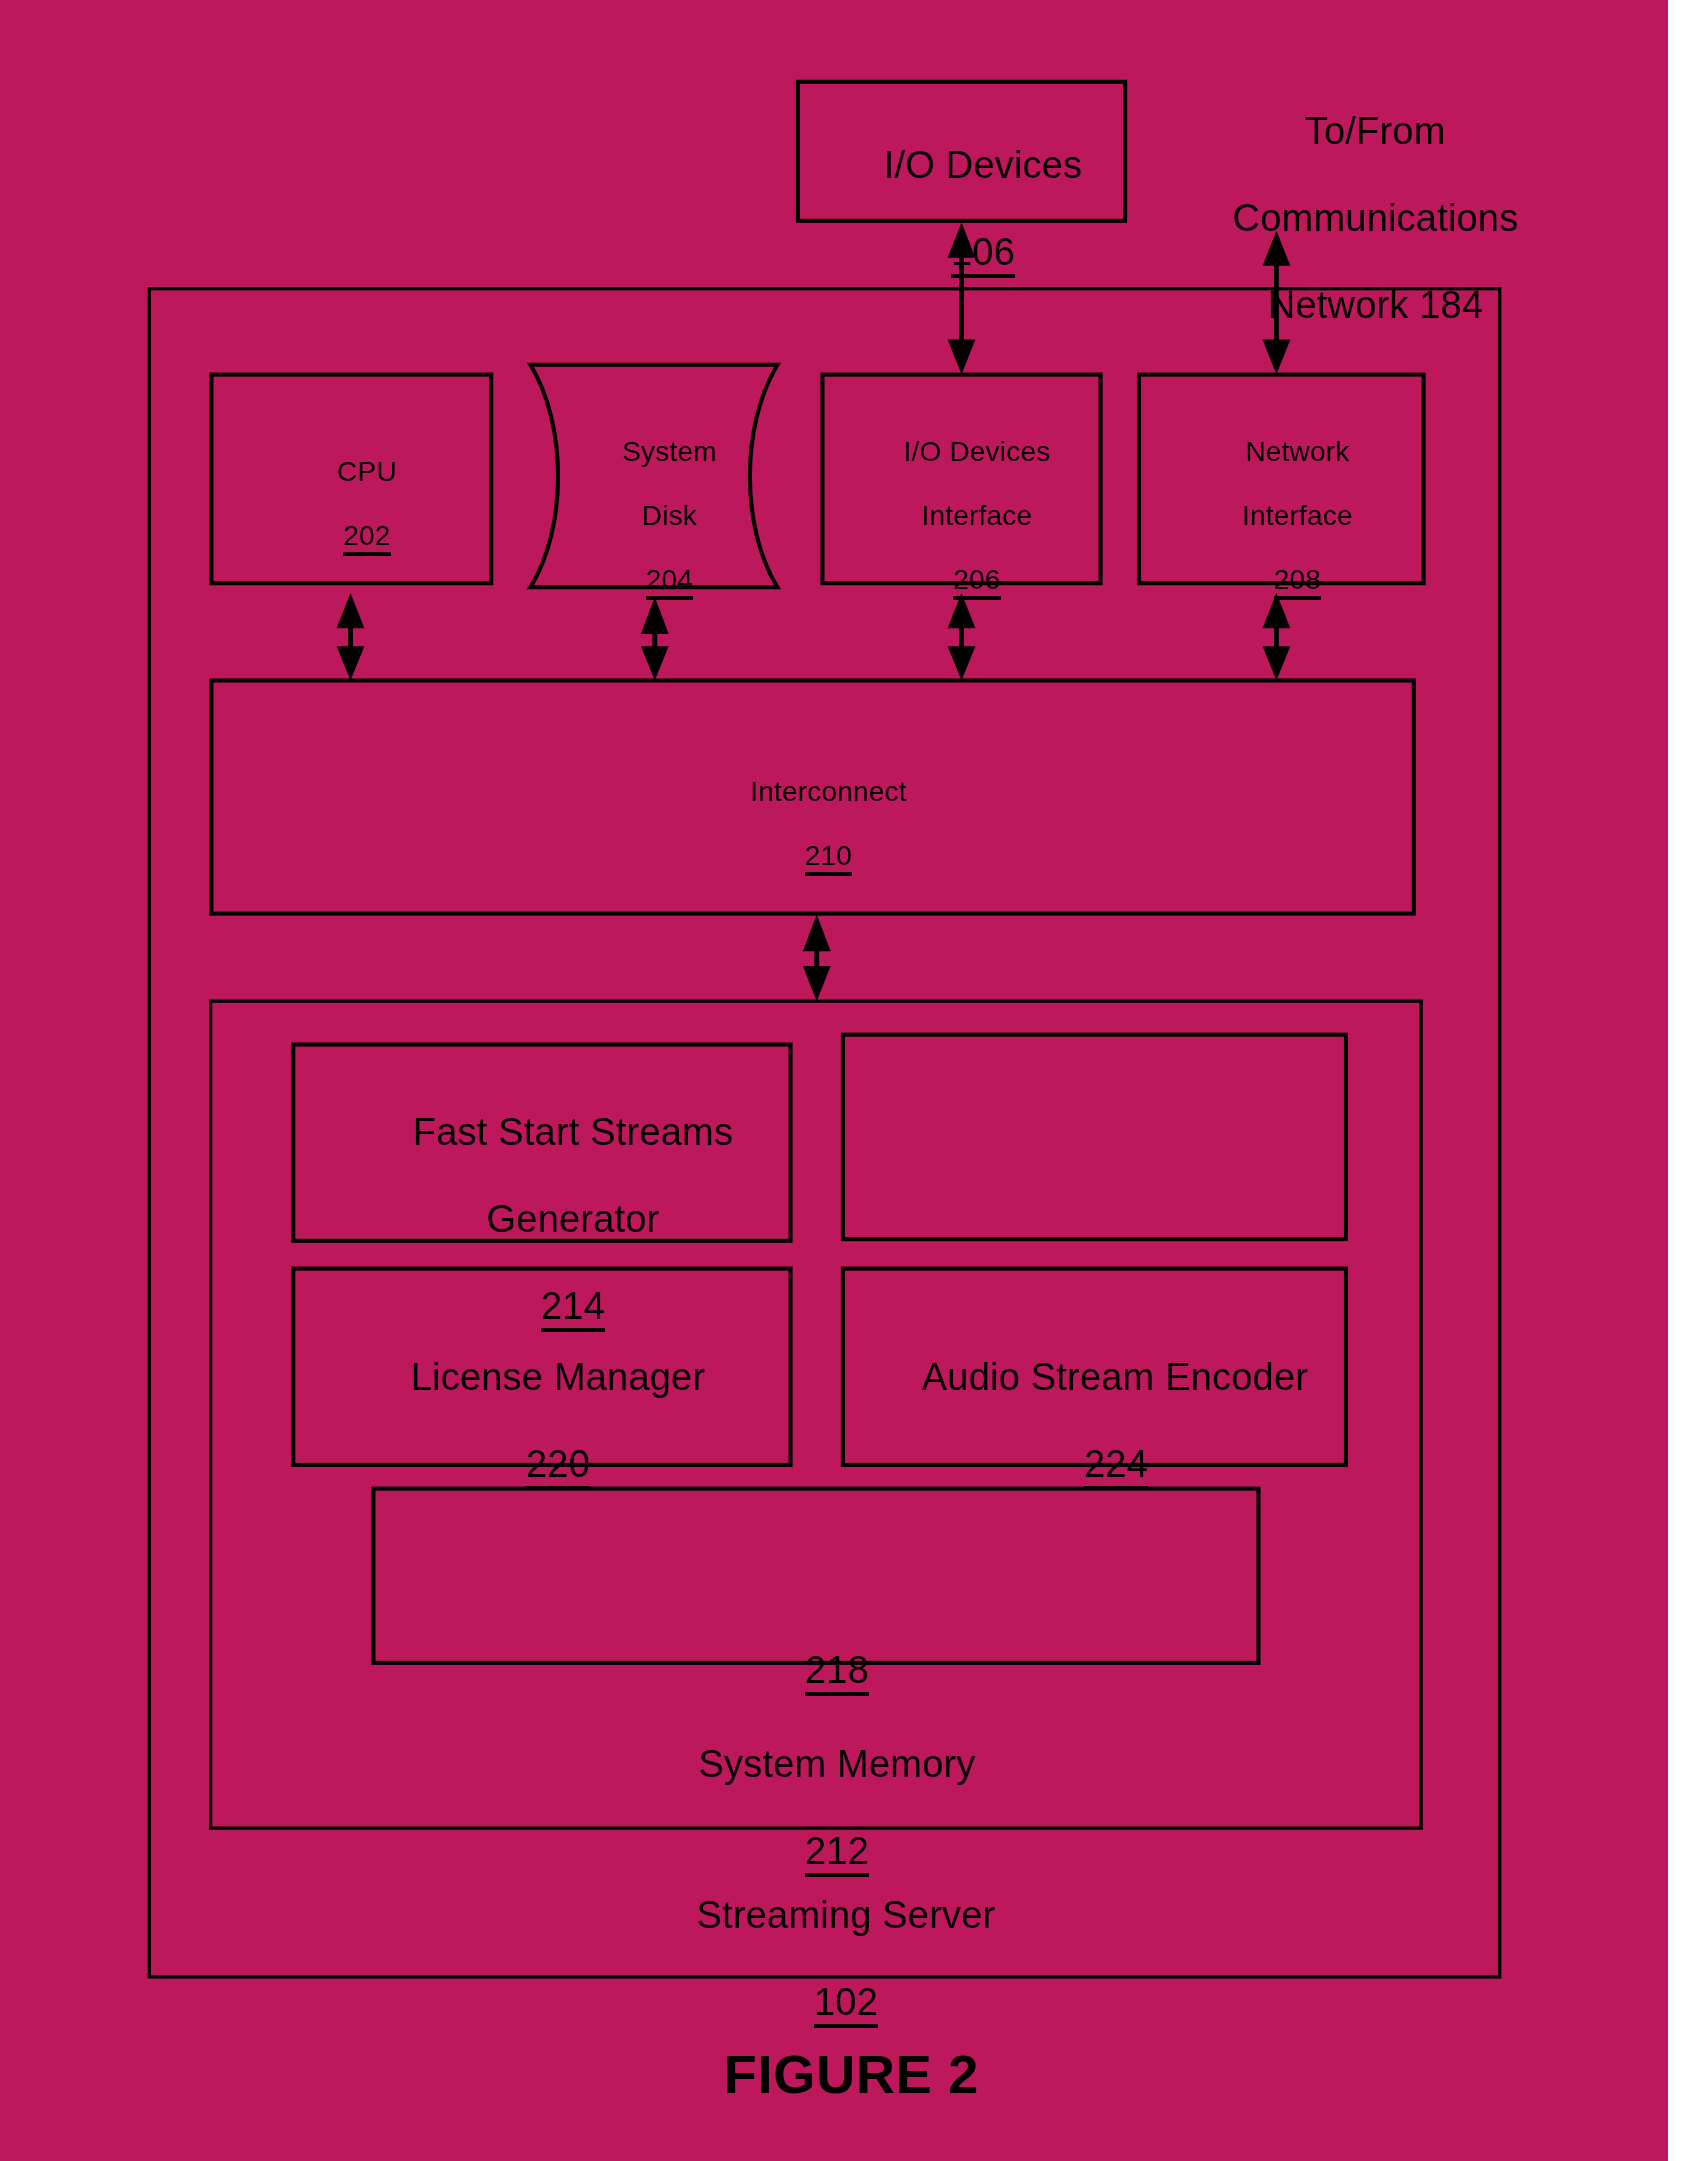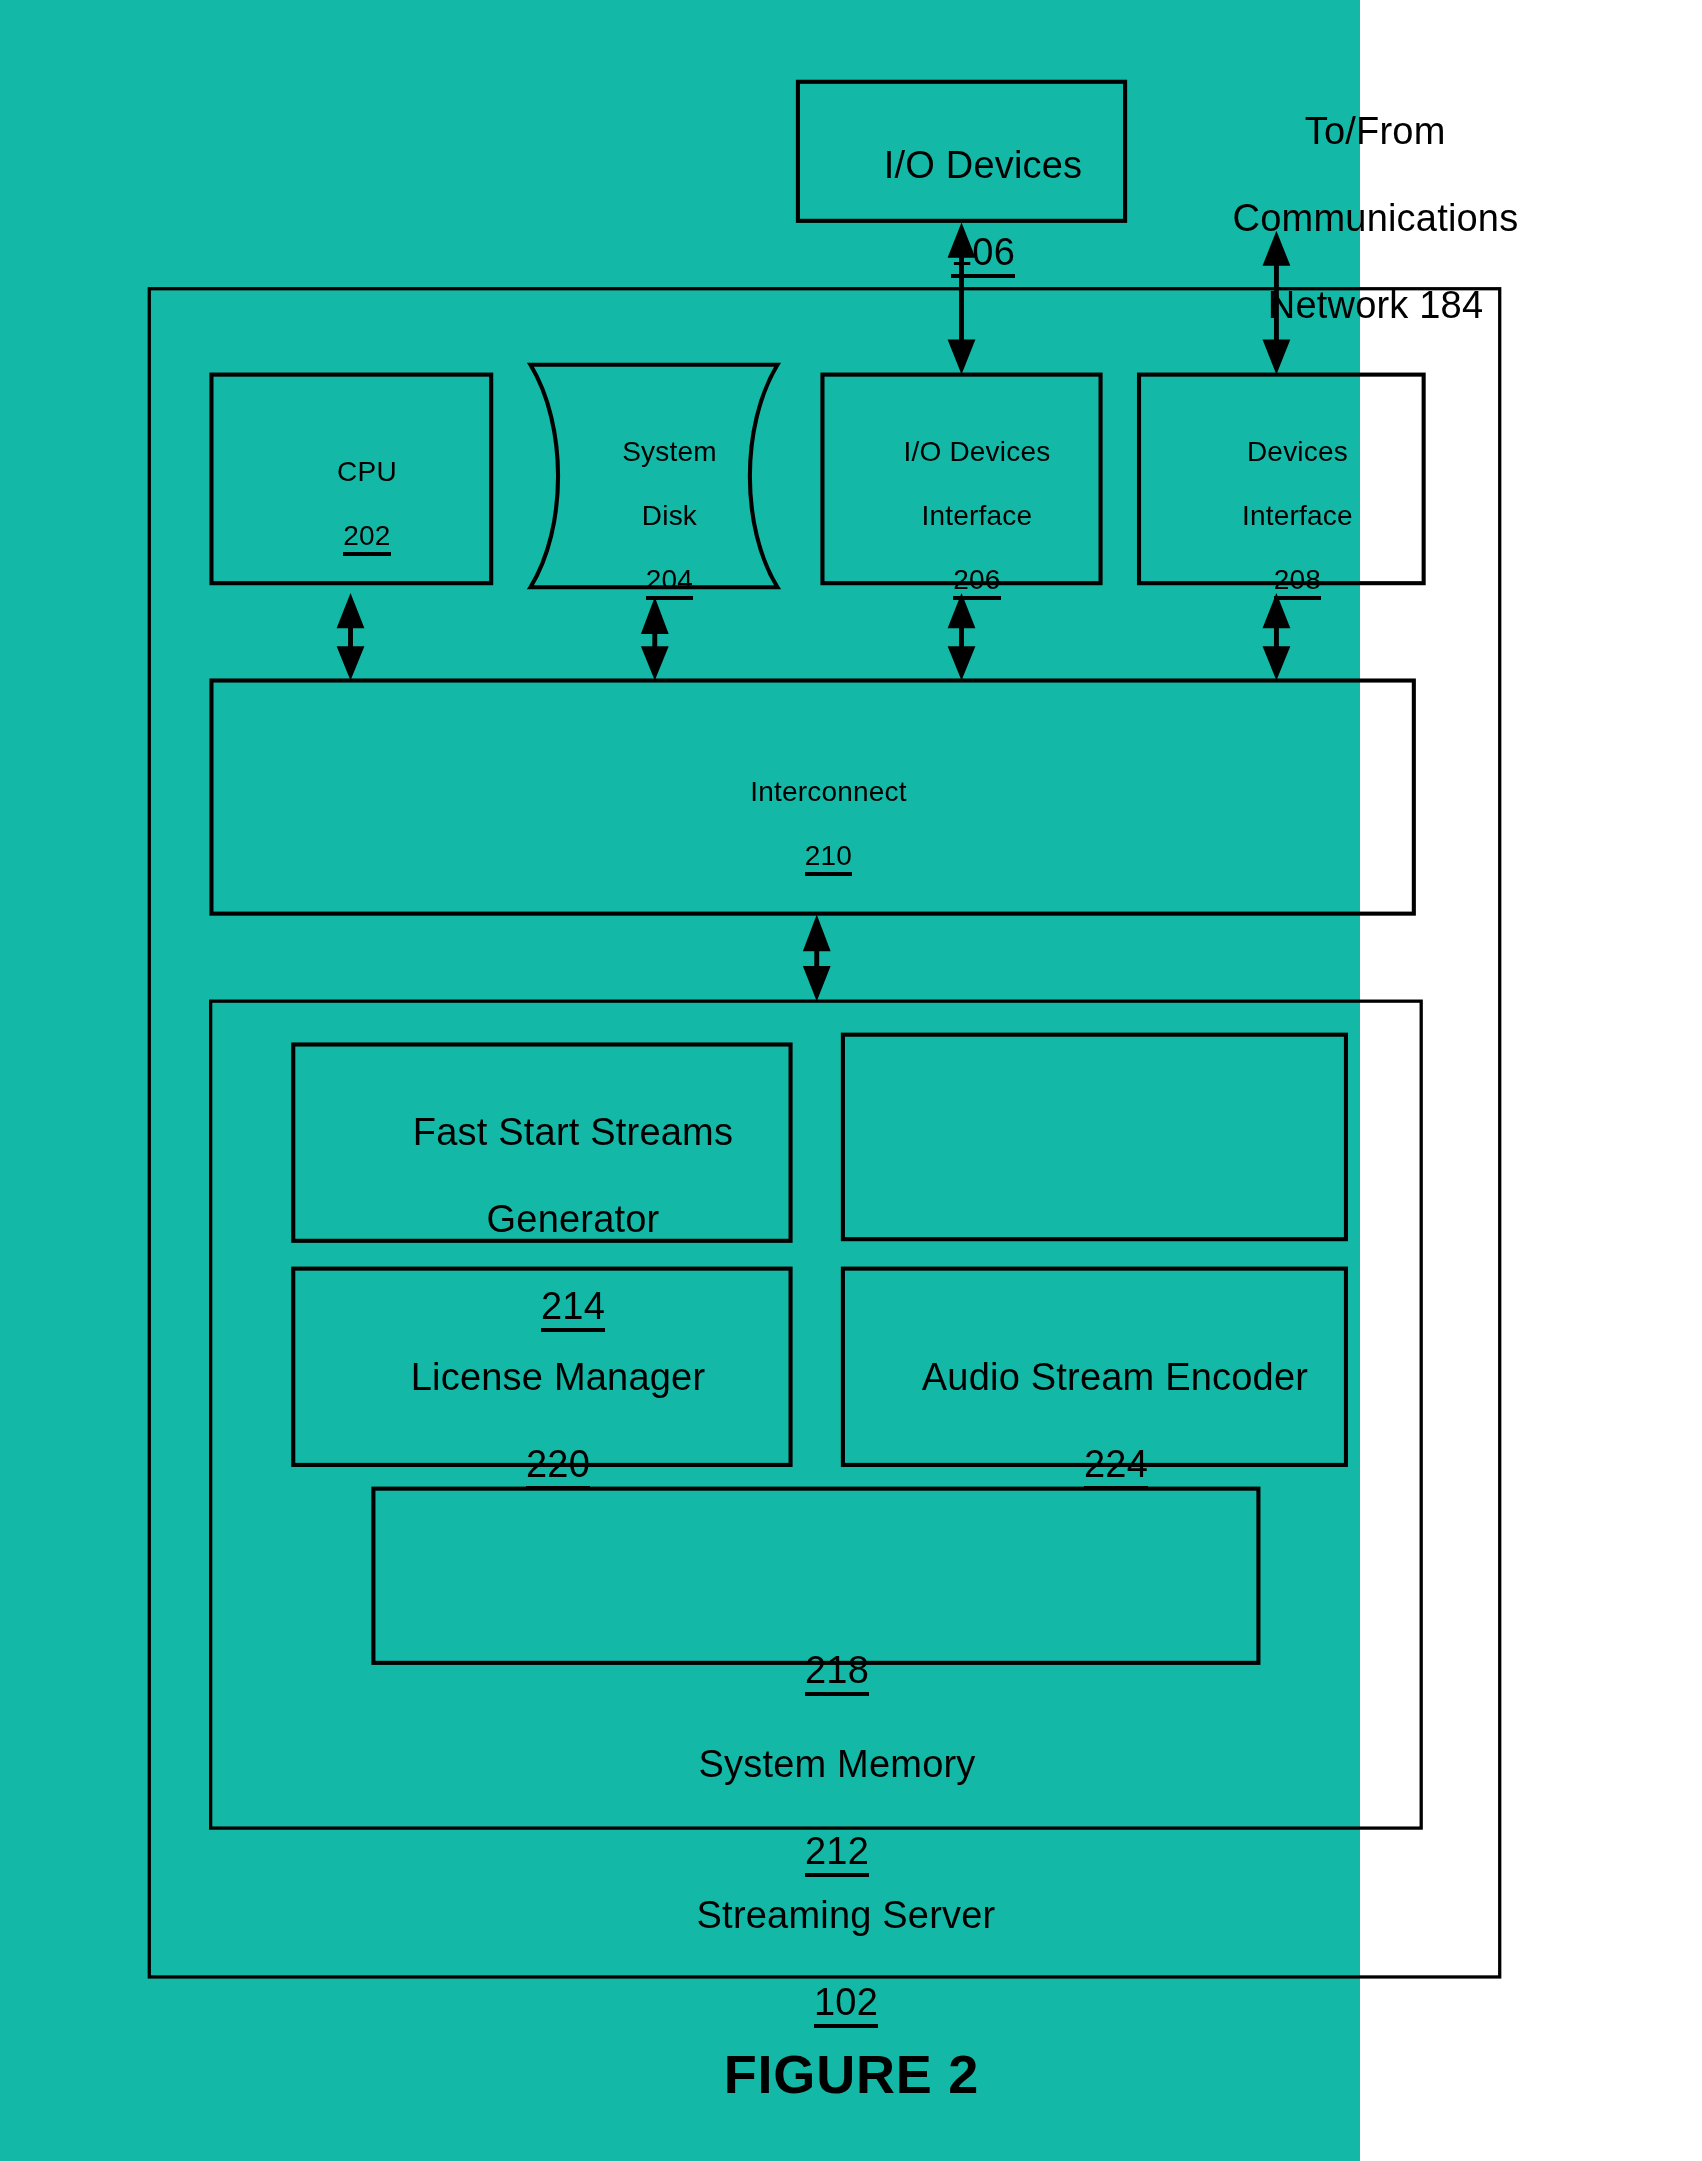--- a/index.html
+++ b/index.html
@@ -9,23 +9,23 @@
   }
   body {
     width: 1703px;
     height: 2161px;
     font-family: "Liberation Sans", sans-serif;
     color: #000000;
     overflow: hidden;
   }
   #figure-root {
     position: relative;
-    width: 1360px;
+    width: 1668px;
     height: 2161px;
-    background: #14b8a6;
+    background: #be185d;
   }
   svg.diagram {
     position: absolute;
     top: 0;
     left: 0;
     width: 1703px;
     height: 2161px;
     display: block;
   }
   .box-line {
@@ -173,21 +173,21 @@
     <span class="num">204</span>
   </div>
 
   <div class="lbl t-big" style="left:818px; top:404px; width:286px;">
     <span>I/O Devices</span><br>
     <span>Interface</span><br>
     <span class="num">206</span>
   </div>
 
   <div class="lbl t-big" style="left:1139px; top:404px; width:285px;">
-    <span>Devices</span><br>
+    <span>Network</span><br>
     <span>Interface</span><br>
     <span class="num">208</span>
   </div>
 
   <div class="lbl t-big" style="left:211px; top:744px; width:1203px;">
     <span>Interconnect</span><br>
     <span class="num">210</span>
   </div>
 
   <div class="lbl t-mid" style="left:303px; top:1068px; width:497px;">

